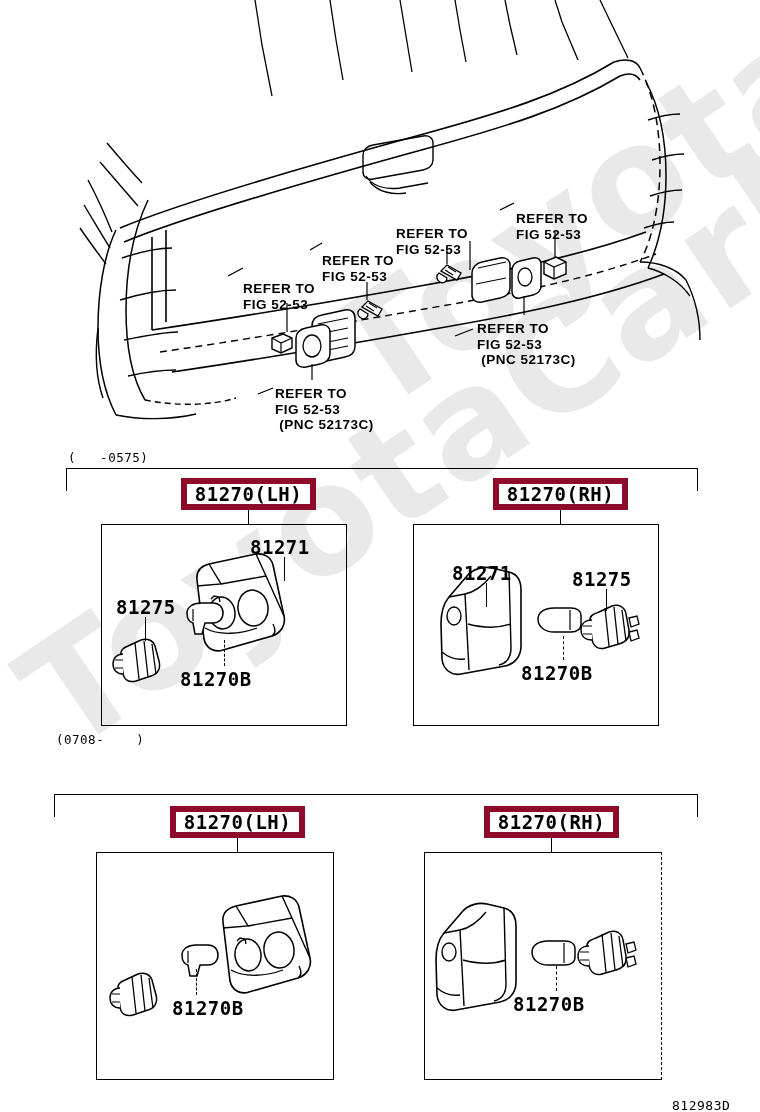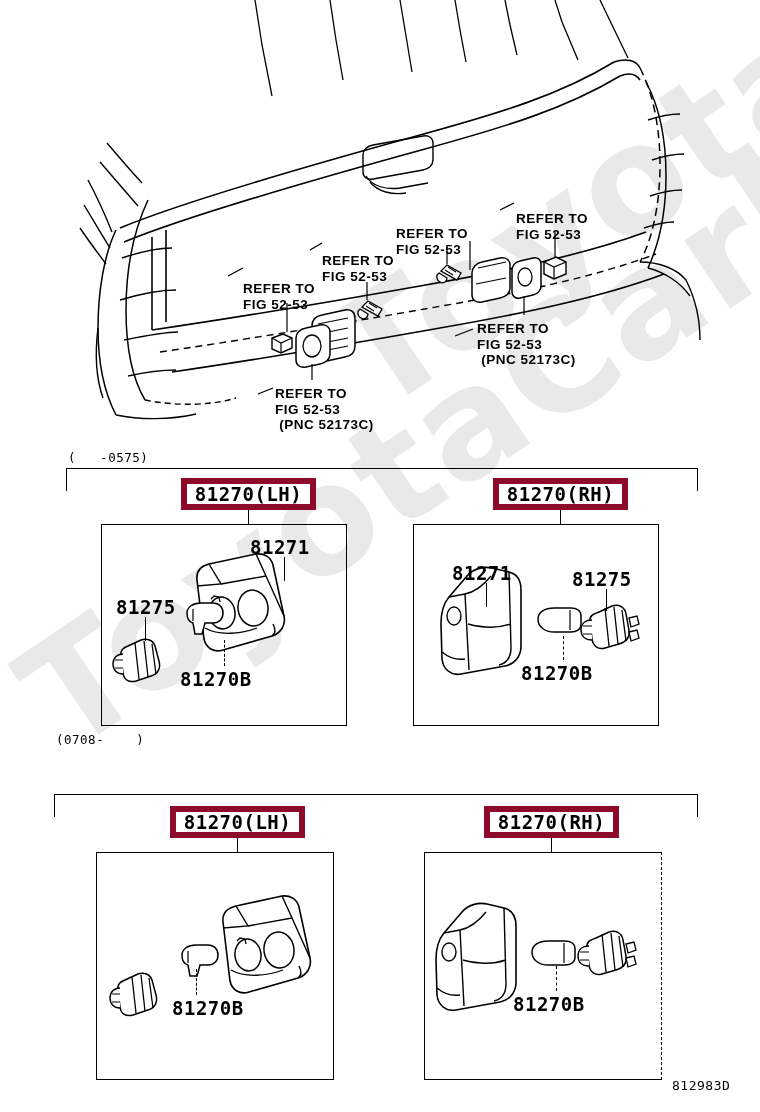--- a/index.html
+++ b/index.html
@@ -77,21 +77,21 @@
     font-weight:700;font-size:19px;letter-spacing:0.5px;
     white-space:nowrap;color:#000;
   }
   .leader{position:absolute;z-index:5;border-left:1.4px solid #000;}
   .leader.dash{border-left:1.4px dashed #000;}
 
   
   .figcode{
     position:absolute;z-index:6;
     font-family:"DejaVu Sans Mono","Liberation Mono",monospace;
-    font-size:13px;letter-spacing:0.5px;color:#000;white-space:nowrap;
+    font-size:13px;letter-spacing:0.5px;color:#000;white-space:nowrap;margin-top:20px;
   }
 </style>
 </head>
 <body>
 
 <div id="stage">
 
   <div class="watermark">
     <div class="wm-text wm-a">ToyotaCarMine.ru</div>
     <div class="wm-text wm-b">ToyotaCarMine.ru</div>

